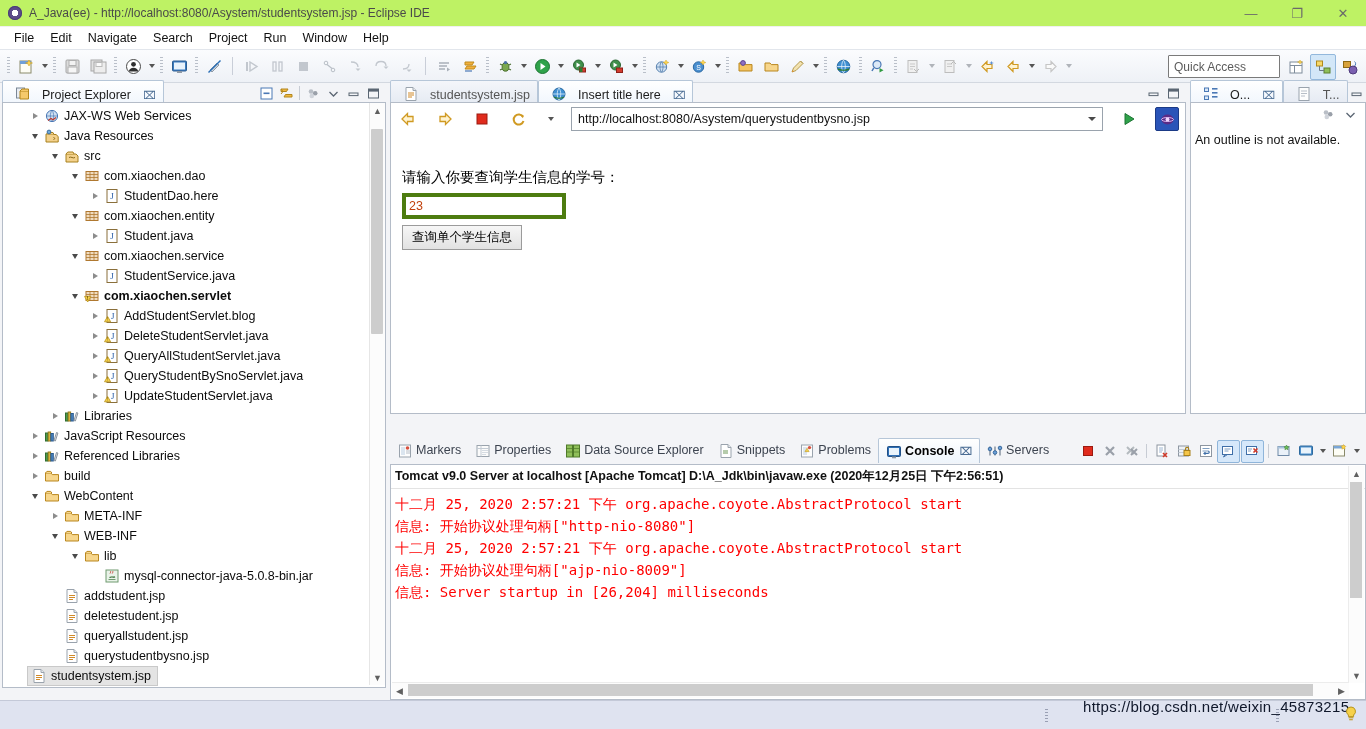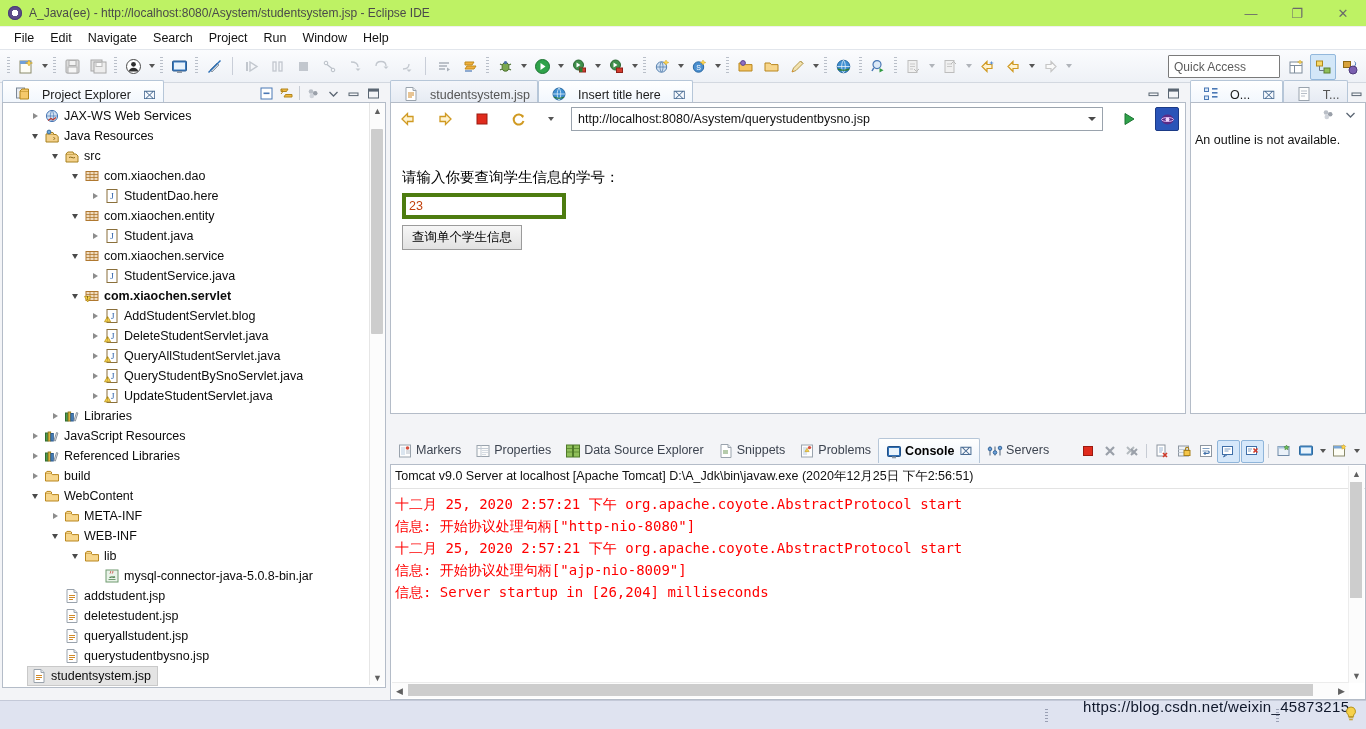--- a/index.html
+++ b/index.html
@@ -106,21 +106,21 @@
   .cons{position:absolute;left:390px;top:358px;width:976px;height:262px;}
   .cons-tabs{height:26px;display:flex;}
   .ctab{height:24px;display:flex;align-items:center;padding:0 7px;font-size:12.5px;color:#3d4450;white-space:nowrap;}
   .ctab .cicon{width:15px;height:15px;margin-right:4px;flex:none;}
   .ctab.act{background:linear-gradient(#ffffff,#eef4fb);border:1px solid #b6c6d8;border-bottom:none;
     border-radius:2px 2px 0 0;color:#000;font-weight:bold;}
   .cons-tool{position:absolute;right:4px;top:0;height:26px;display:flex;align-items:center;gap:1px;}
   .cbtn{width:21px;height:21px;display:flex;align-items:center;justify-content:center;border-radius:2px;flex:none;}
   .cbtn.on{background:#d6e8fa;border:1px solid #8fb5da;}
   .cons-body{position:absolute;left:0;top:26px;width:974px;height:234px;background:#fff;border:1px solid #b4bcc8;overflow:hidden;}
-  .cons-head{font-size:12.5px;color:#111;padding:3px 6px 3px 4px;border-bottom:1px solid #e3e3e3;white-space:nowrap;}
+  .cons-head{font-size:12.5px;color:#111;padding:3px 6px 3px 4px;border-bottom:1px solid #e3e3e3;white-space:nowrap;font-weight:bold;}
   .cons-log{padding:4px 0 0 4px;font-family:"DejaVu Sans Mono","Liberation Mono",monospace;
     font-size:14px;line-height:22px;color:#ff0000;white-space:nowrap;}
   .cons-vsb{position:absolute;right:1px;top:1px;width:15px;bottom:16px;background:#fcfcfc;border-left:1px solid #ececec;}
   .cons-vsb .thumb{position:absolute;left:1px;top:16px;width:12px;height:116px;background:#cdcdcd;}
   .cons-hsb{position:absolute;left:1px;right:16px;bottom:1px;height:15px;background:#fcfcfc;border-top:1px solid #ececec;}
   .cons-hsb .thumb{position:absolute;left:16px;top:1px;width:905px;height:12px;background:#cdcdcd;}
   .hs-ar{position:absolute;top:0;width:15px;height:15px;display:flex;align-items:center;justify-content:center;color:#606060;font-size:9px;}
 
   
   .status{position:absolute;left:0;top:700px;width:1366px;height:29px;background:#dfe3f0;

